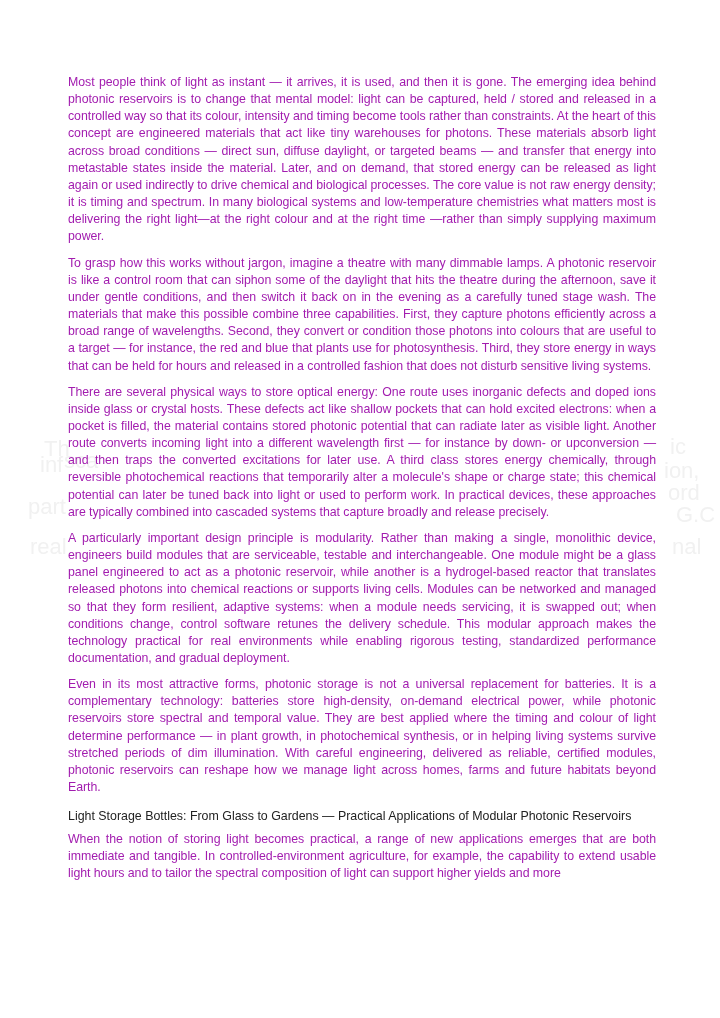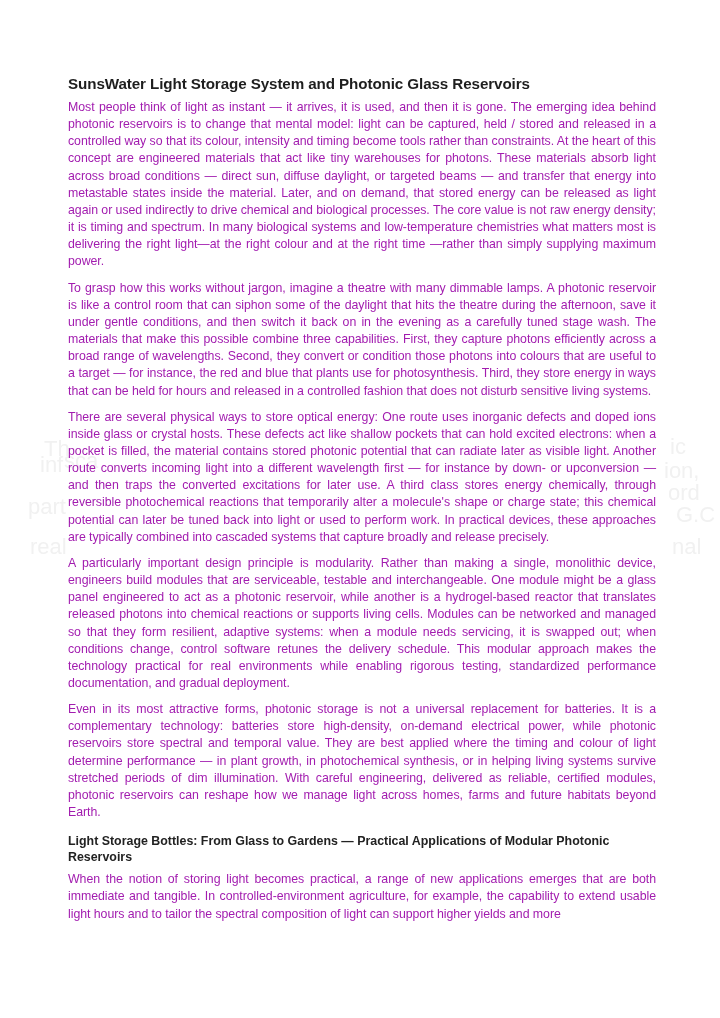--- a/index.html
+++ b/index.html
@@ -32,21 +32,21 @@
     .para {
       font-size: 12.35px;
       line-height: 17.15px;
       text-align: justify;
       margin: 0 0 9px 0;
       color: #a21caf;
       letter-spacing: -0.05px;
     }
     .section-heading {
       font-size: 12.4px;
-      font-weight: bold;
+      font-weight: normal;
       color: #222;
       line-height: 15.5px;
       margin: 13px 0 6px 0;
     }
     .watermark {
       position: absolute;
       left: 0;
       top: 0;
       width: 720px;
       height: 1018px;
@@ -71,21 +71,20 @@
   <span class="wm-frag" style="left:28px; top:494px;">part</span>
   <span class="wm-frag" style="left:30px; top:534px;">real</span>
   <span class="wm-frag" style="left:670px; top:434px;">ic</span>
   <span class="wm-frag" style="left:664px; top:458px;">ion,</span>
   <span class="wm-frag" style="left:668px; top:480px;">ord</span>
   <span class="wm-frag" style="left:676px; top:502px;">G.C</span>
   <span class="wm-frag" style="left:672px; top:534px;">nal</span>
 </div>
 
 <div class="page content-layer">
-  <h1 class="doc-title">SunsWater Light Storage System and Photonic Glass Reservoirs</h1>
 
   <p class="para">Most people think of light as instant — it arrives, it is used, and then it is gone. The emerging idea behind photonic reservoirs is to change that mental model: light can be captured, held / stored and released in a controlled way so that its colour, intensity and timing become tools rather than constraints. At the heart of this concept are engineered materials that act like tiny warehouses for photons. These materials absorb light across broad conditions — direct sun, diffuse daylight, or targeted beams — and transfer that energy into metastable states inside the material. Later, and on demand, that stored energy can be released as light again or used indirectly to drive chemical and biological processes. The core value is not raw energy density; it is timing and spectrum. In many biological systems and low-temperature chemistries what matters most is delivering the right light—at the right colour and at the right time —rather than simply supplying maximum power.</p>
   <p class="para">To grasp how this works without jargon, imagine a theatre with many dimmable lamps. A photonic reservoir is like a control room that can siphon some of the daylight that hits the theatre during the afternoon, save it under gentle conditions, and then switch it back on in the evening as a carefully tuned stage wash. The materials that make this possible combine three capabilities. First, they capture photons efficiently across a broad range of wavelengths. Second, they convert or condition those photons into colours that are useful to a target — for instance, the red and blue that plants use for photosynthesis. Third, they store energy in ways that can be held for hours and released in a controlled fashion that does not disturb sensitive living systems.</p>
   <p class="para">There are several physical ways to store optical energy: One route uses inorganic defects and doped ions inside glass or crystal hosts. These defects act like shallow pockets that can hold excited electrons: when a pocket is filled, the material contains stored photonic potential that can radiate later as visible light. Another route converts incoming light into a different wavelength first — for instance by down- or upconversion — and then traps the converted excitations for later use. A third class stores energy chemically, through reversible photochemical reactions that temporarily alter a molecule's shape or charge state; this chemical potential can later be tuned back into light or used to perform work. In practical devices, these approaches are typically combined into cascaded systems that capture broadly and release precisely.</p>
   <p class="para">A particularly important design principle is modularity. Rather than making a single, monolithic device, engineers build modules that are serviceable, testable and interchangeable. One module might be a glass panel engineered to act as a photonic reservoir, while another is a hydrogel-based reactor that translates released photons into chemical reactions or supports living cells. Modules can be networked and managed so that they form resilient, adaptive systems: when a module needs servicing, it is swapped out; when conditions change, control software retunes the delivery schedule. This modular approach makes the technology practical for real environments while enabling rigorous testing, standardized performance documentation, and gradual deployment.</p>
   <p class="para">Even in its most attractive forms, photonic storage is not a universal replacement for batteries. It is a complementary technology: batteries store high-density, on-demand electrical power, while photonic reservoirs store spectral and temporal value. They are best applied where the timing and colour of light determine performance — in plant growth, in photochemical synthesis, or in helping living systems survive stretched periods of dim illumination. With careful engineering, delivered as reliable, certified modules, photonic reservoirs can reshape how we manage light across homes, farms and future habitats beyond Earth.</p>
 
   <h2 class="section-heading">Light Storage Bottles: From Glass to Gardens — Practical Applications of Modular Photonic Reservoirs</h2>
   <p class="para">When the notion of storing light becomes practical, a range of new applications emerges that are both immediate and tangible. In controlled-environment agriculture, for example, the capability to extend usable light hours and to tailor the spectral composition of light can support higher yields and more</p>
 </div>

